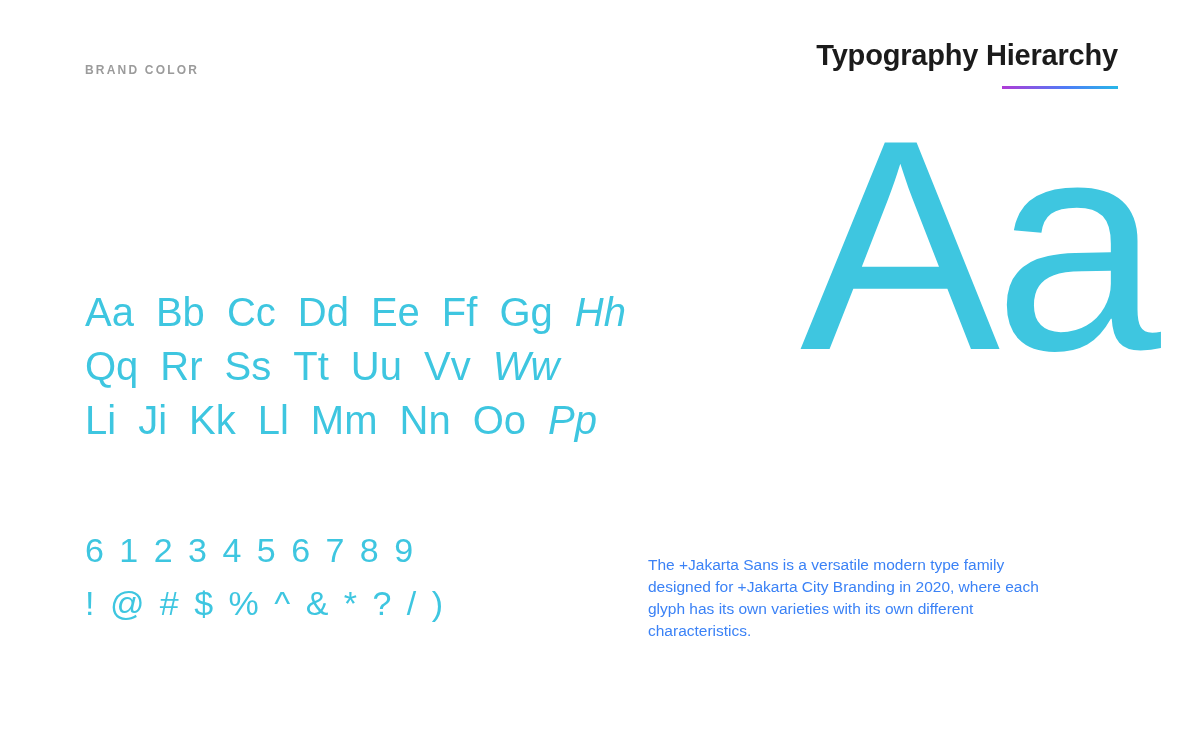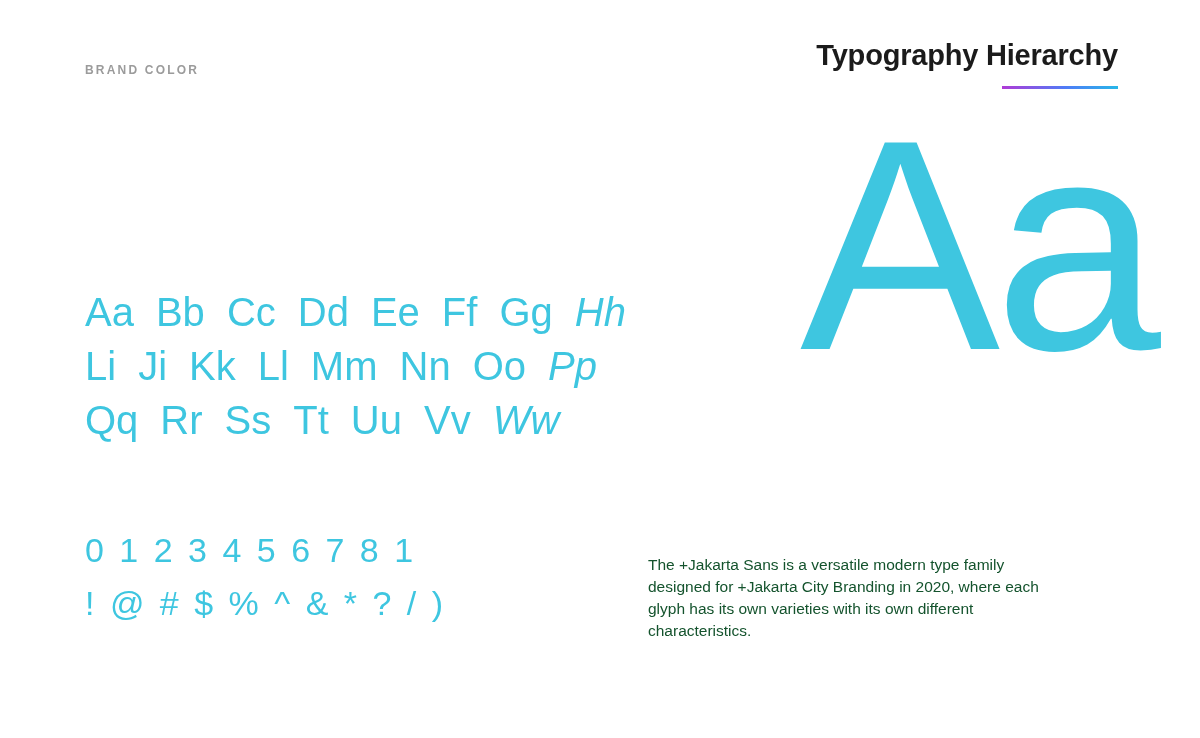--- a/index.html
+++ b/index.html
@@ -117,21 +117,21 @@
   }
 
   
   .description {
     position: absolute;
     left: 648px;
     top: 538px;
     width: 412px;
     font-size: 15.5px;
     line-height: 22px;
-    color: #14532d;
+    color: #3b82f6;
   }
 </style>
 </head>
 <body>
 
 <div class="page">
 
   <div class="eyebrow">BRAND COLOR</div>
 
   <div class="title-block">
@@ -146,38 +146,38 @@
       <span class="alpha-item">Aa</span>
       <span class="alpha-item">Bb</span>
       <span class="alpha-item">Cc</span>
       <span class="alpha-item">Dd</span>
       <span class="alpha-item">Ee</span>
       <span class="alpha-item">Ff</span>
       <span class="alpha-item">Gg</span>
       <span class="alpha-item">Hh</span>
     </div>
     <div class="alpha-row">
+      <span class="alpha-item">Qq</span>
+      <span class="alpha-item">Rr</span>
+      <span class="alpha-item">Ss</span>
+      <span class="alpha-item">Tt</span>
+      <span class="alpha-item">Uu</span>
+      <span class="alpha-item">Vv</span>
+      <span class="alpha-item">Ww</span>
+    </div>
+    <div class="alpha-row">
       <span class="alpha-item">Li</span>
       <span class="alpha-item">Ji</span>
       <span class="alpha-item">Kk</span>
       <span class="alpha-item">Ll</span>
       <span class="alpha-item">Mm</span>
       <span class="alpha-item">Nn</span>
       <span class="alpha-item">Oo</span>
       <span class="alpha-item">Pp</span>
     </div>
-    <div class="alpha-row">
-      <span class="alpha-item">Qq</span>
-      <span class="alpha-item">Rr</span>
-      <span class="alpha-item">Ss</span>
-      <span class="alpha-item">Tt</span>
-      <span class="alpha-item">Uu</span>
-      <span class="alpha-item">Vv</span>
-      <span class="alpha-item">Ww</span>
-    </div>
   </div>
 
-  <div class="numerals">0 1 2 3 4 5 6 7 8 1</div>
+  <div class="numerals">6 1 2 3 4 5 6 7 8 9</div>
   <div class="symbols">! @ # $ % ^ &amp; * ? / )</div>
 
   <p class="description">The +Jakarta Sans is a versatile modern type family designed for +Jakarta City Branding in 2020, where each glyph has its own varieties with its own different characteristics.</p>
 
 </div>
 
 </body></html>

